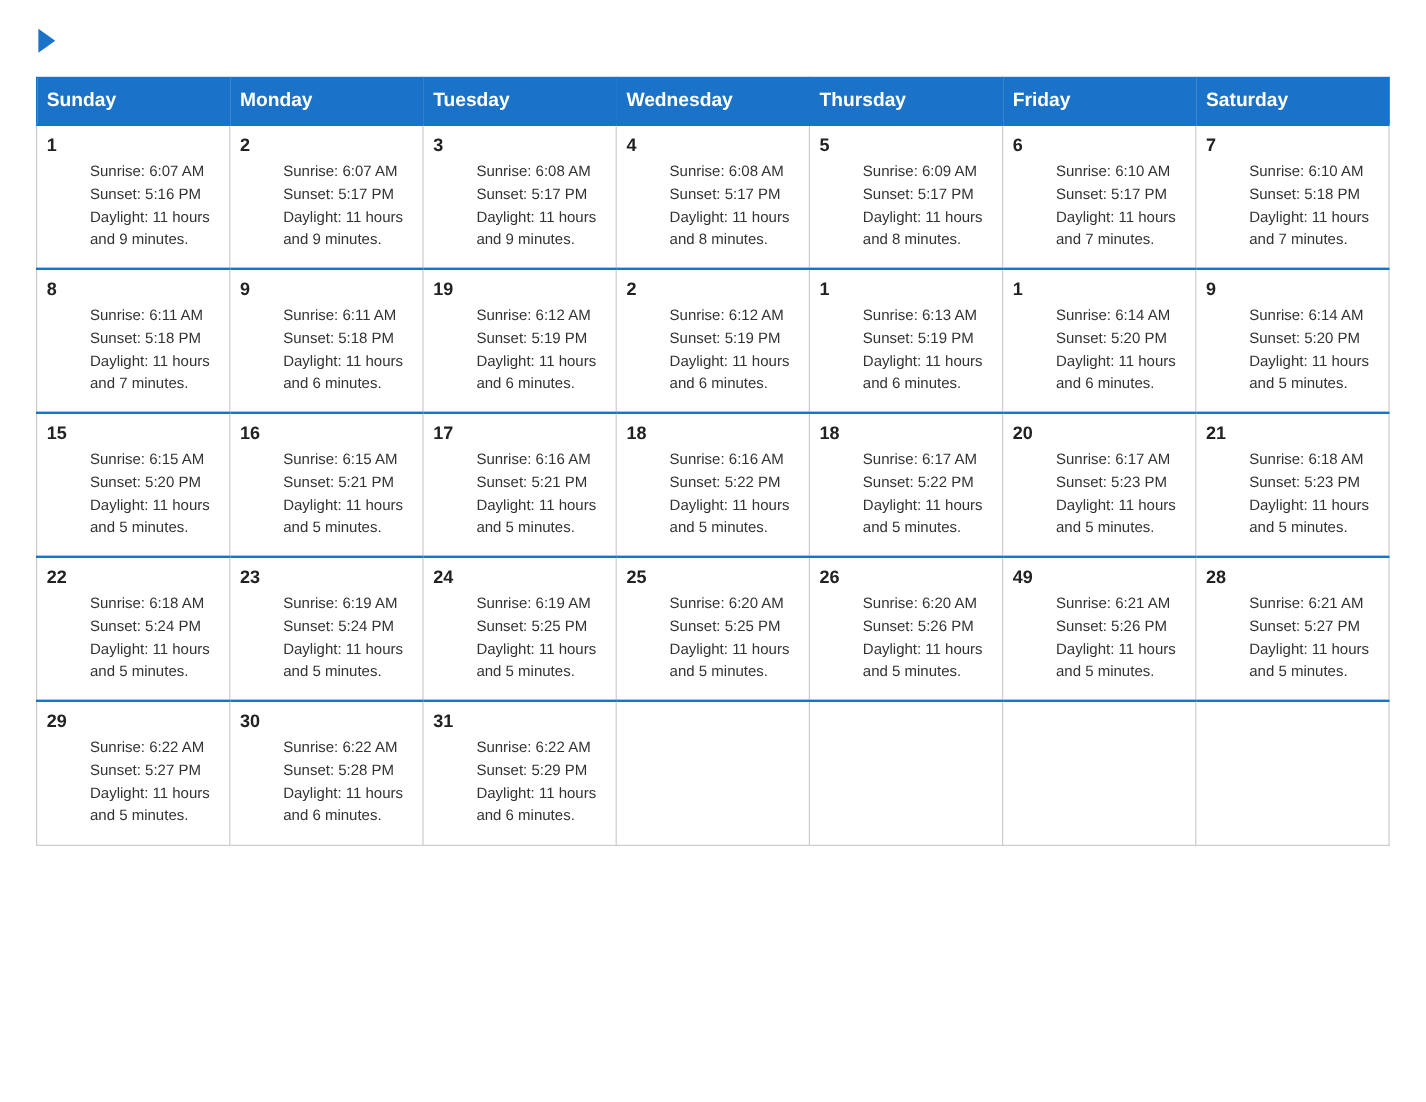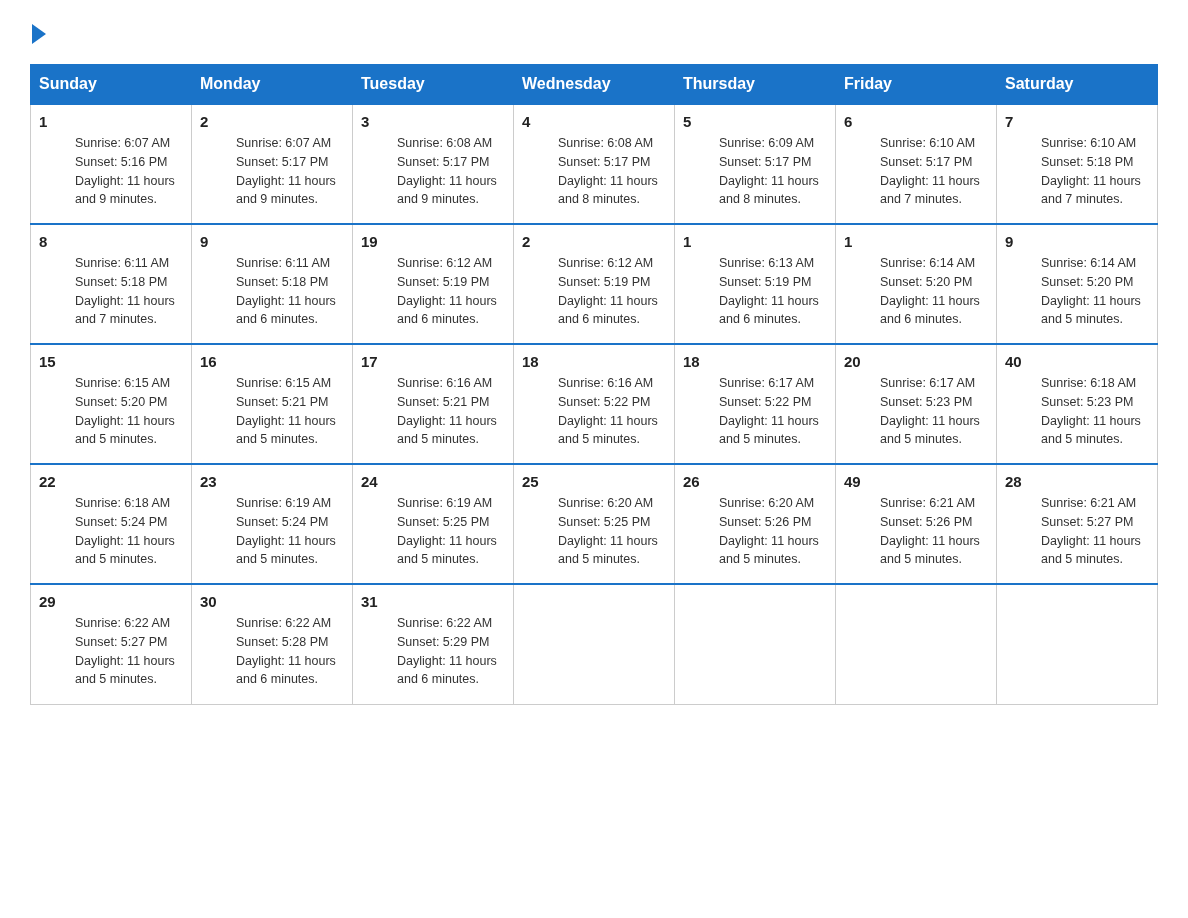--- a/index.html
+++ b/index.html
@@ -203,21 +203,21 @@
         </td>
         <td>
           <span class="day-number">18</span>
           <div class="day-info">Sunrise: 6:17 AM<br>Sunset: 5:22 PM<br>Daylight: 11 hours and 5 minutes.</div>
         </td>
         <td>
           <span class="day-number">20</span>
           <div class="day-info">Sunrise: 6:17 AM<br>Sunset: 5:23 PM<br>Daylight: 11 hours and 5 minutes.</div>
         </td>
         <td>
-          <span class="day-number">40</span>
+          <span class="day-number">21</span>
           <div class="day-info">Sunrise: 6:18 AM<br>Sunset: 5:23 PM<br>Daylight: 11 hours and 5 minutes.</div>
         </td>
       </tr>
       <tr>
         <td>
           <span class="day-number">22</span>
           <div class="day-info">Sunrise: 6:18 AM<br>Sunset: 5:24 PM<br>Daylight: 11 hours and 5 minutes.</div>
         </td>
         <td>
           <span class="day-number">23</span>

